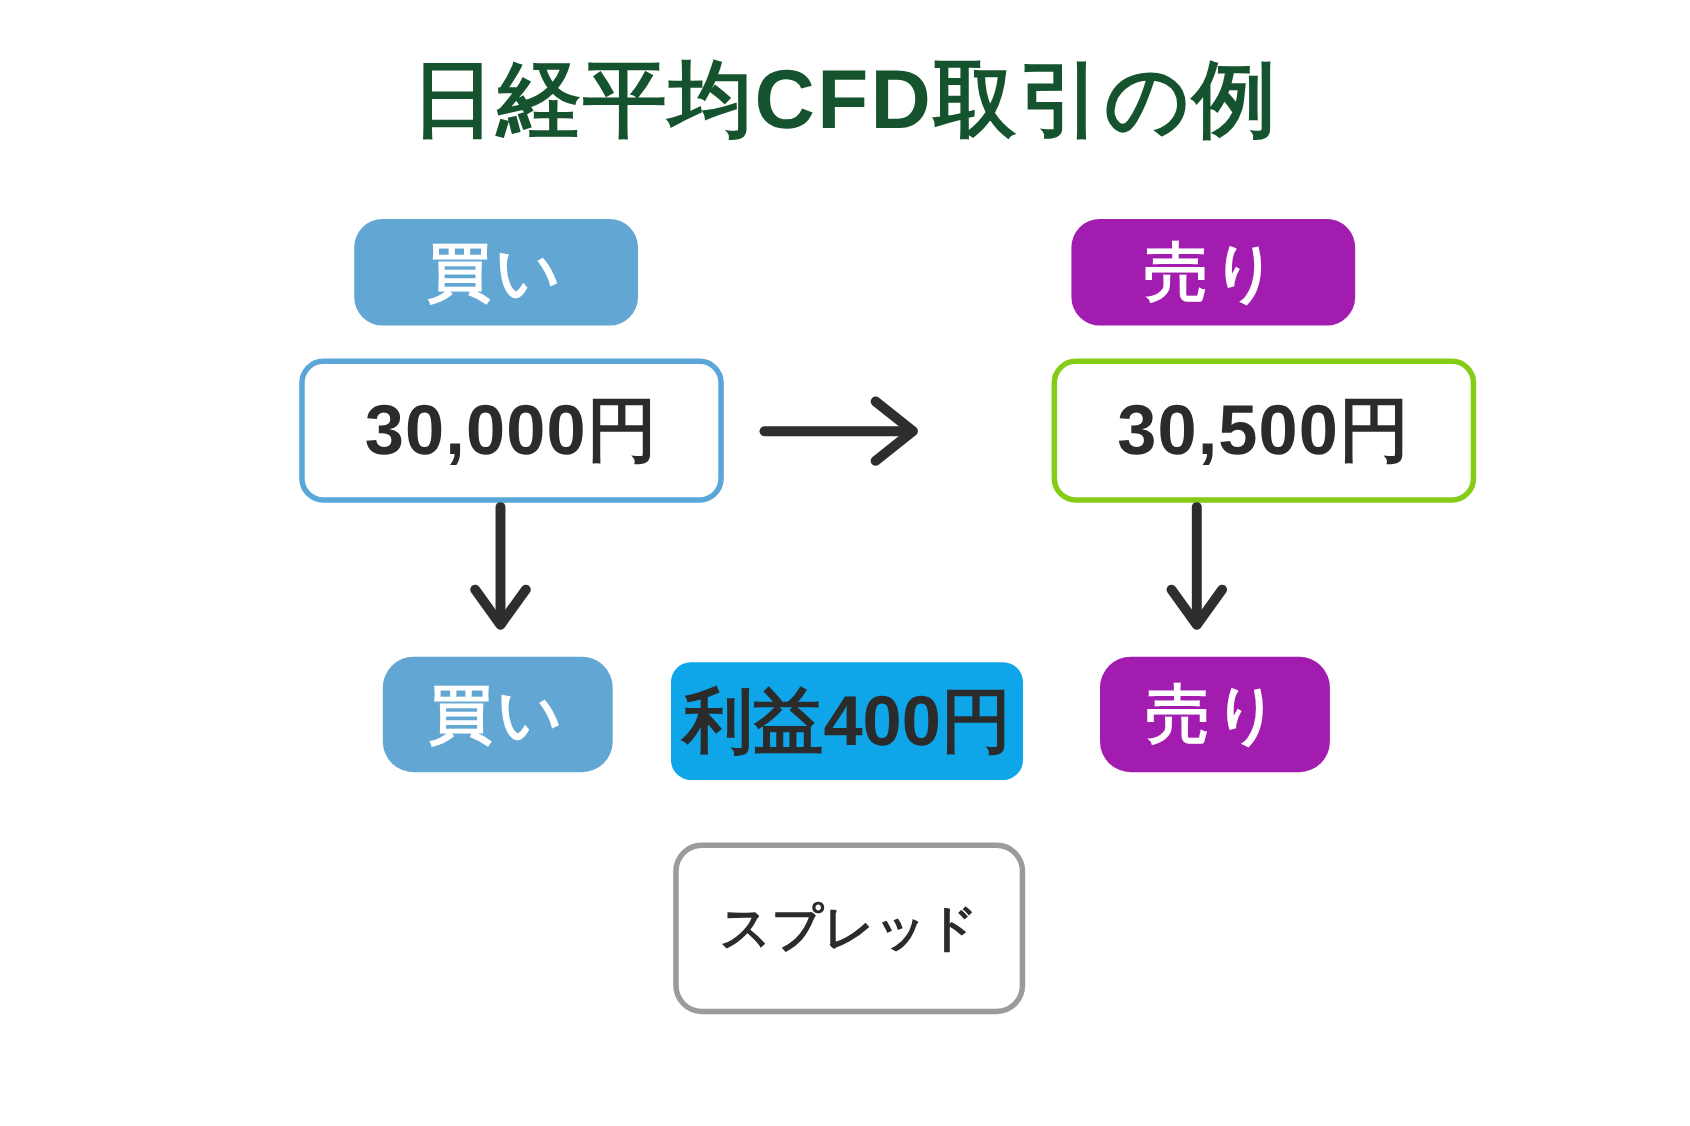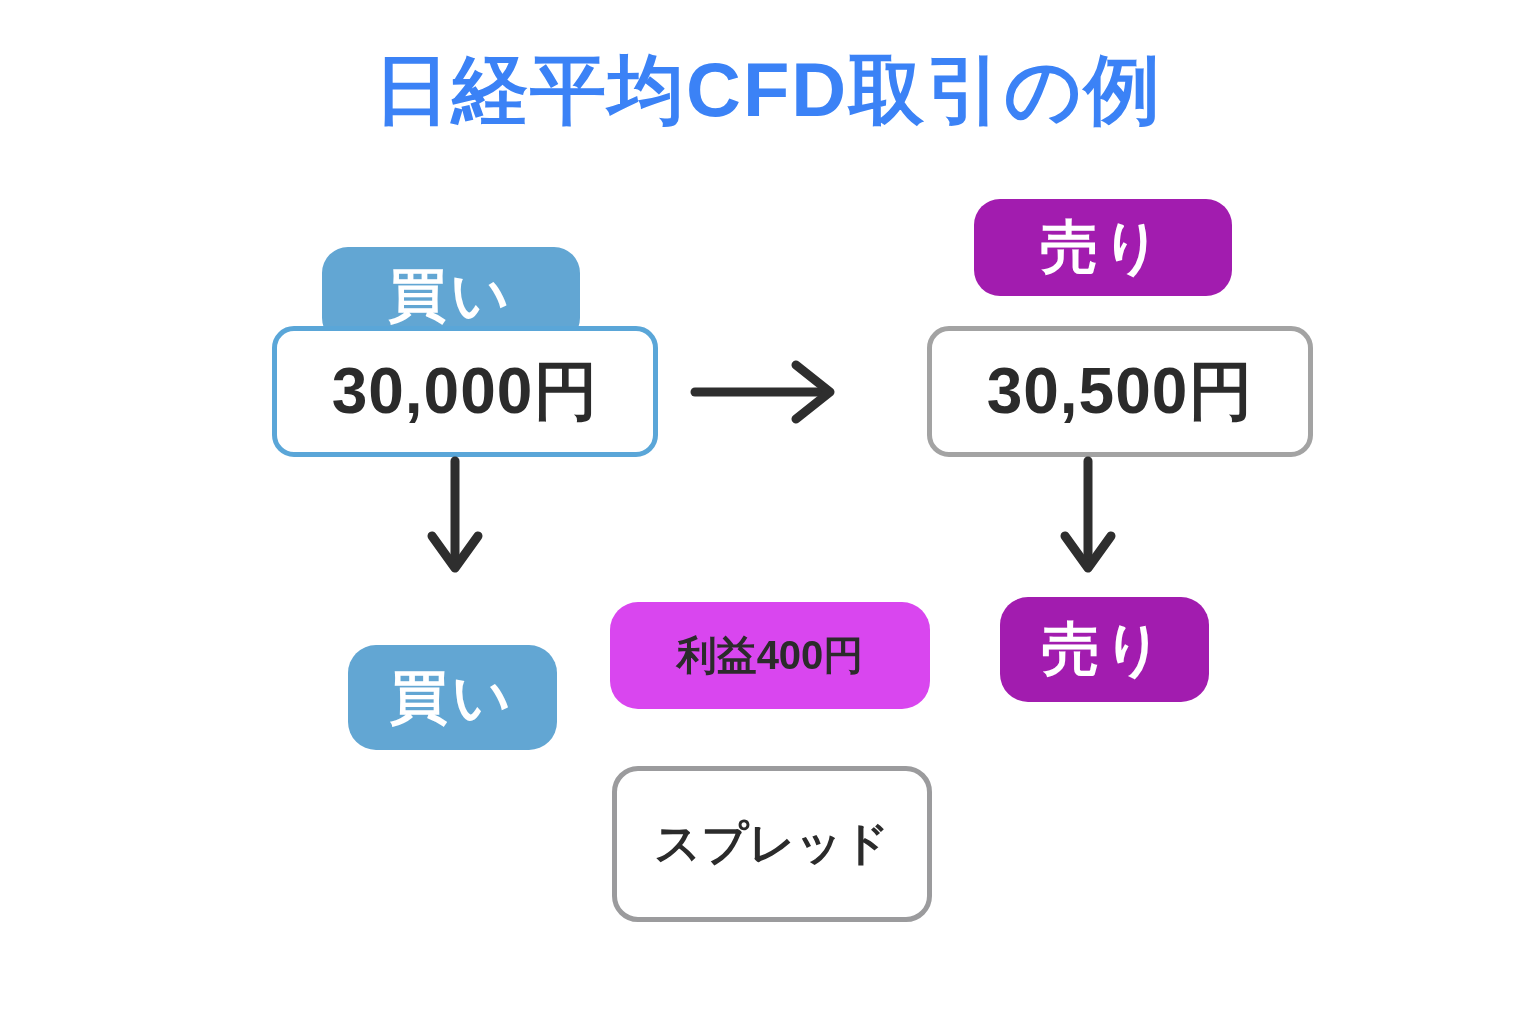--- a/index.html
+++ b/index.html
@@ -19,32 +19,32 @@
   .title {
     position: absolute;
     top: 40px;
     left: 0;
     width: 100%;
     margin: 0;
     text-align: center;
     font-size: 76px;
     font-weight: 700;
     letter-spacing: 2px;
-    color: #3b82f6;
+    color: #14532d;
   }
   .badge {
     position: absolute;
     display: flex;
     align-items: center;
     justify-content: center;
     font-weight: 700;
     color: #ffffff;
     letter-spacing: 4px;
   }
-  .badge.blue { background: #62a6d3; margin-top: 48px; }
+  .badge.blue { background: #62a6d3; }
   .badge.teal { background: #a21caf; margin-left: 16px; }
   .badge.top {
     width: 258px;
     height: 97px;
     border-radius: 26px;
     font-size: 58px;
   }
   .badge.bottom {
     width: 209px;
     height: 105px;
@@ -65,44 +65,44 @@
     border-radius: 22px;
     display: flex;
     align-items: center;
     justify-content: center;
     font-size: 64px;
     font-weight: 700;
     letter-spacing: 1px;
     color: #2b2b2b;
   }
   .price-box.blue-border { left: 272px; border: 5px solid #5aa6d8; }
-  .price-box.teal-border { left: 927px; border: 5px solid #a3a3a3; }
+  .price-box.teal-border { left: 956px; border: 5px solid #84cc16; }
   .arrow { position: absolute; }
   .arrow path {
     fill: none;
     stroke: #2e2e2e;
     stroke-width: 9;
     stroke-linecap: round;
     stroke-linejoin: round;
   }
   .arrow-right { left: 690px; top: 352px; width: 145px; height: 80px; }
   .arrow-down-left  { left: 410px; top: 456px; width: 90px; height: 130px; }
   .arrow-down-right { left: 1043px; top: 456px; width: 90px; height: 130px; }
   .profit-badge {
     position: absolute;
     left: 610px;
     top: 602px;
     width: 320px;
     height: 107px;
-    background: #d946ef;
-    border-radius: 28px;
+    background: #0ea5e9;
+    border-radius: 18px;
     display: flex;
     align-items: center;
     justify-content: center;
-    font-size: 40px;
+    font-size: 64px;
     font-weight: 700;
     color: #2b2b2b;
   }
   .spread-box {
     position: absolute;
     left: 612px;
     top: 766px;
     width: 320px;
     height: 156px;
     box-sizing: border-box;

